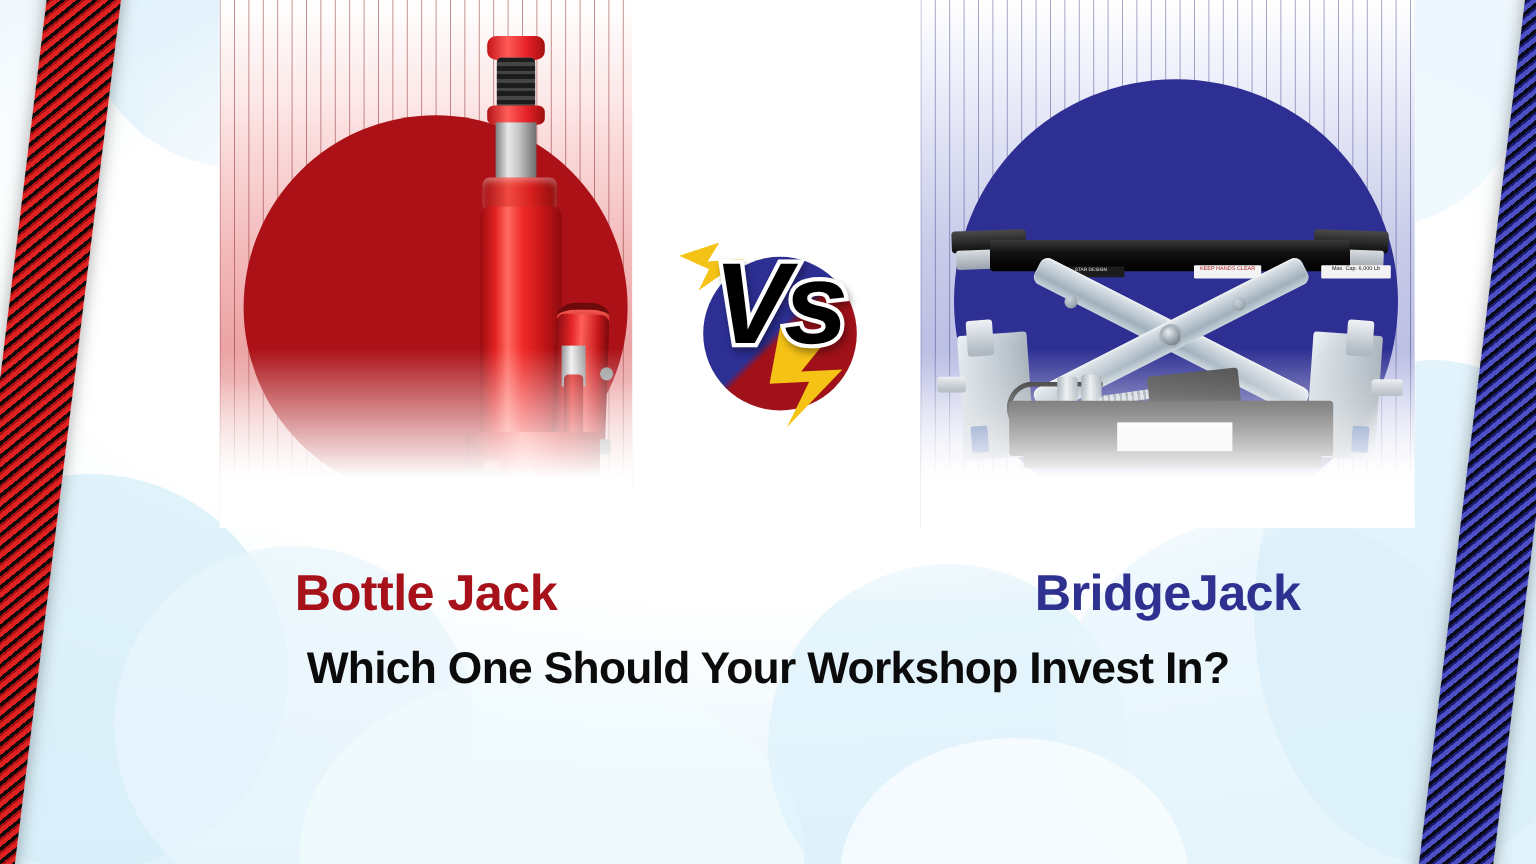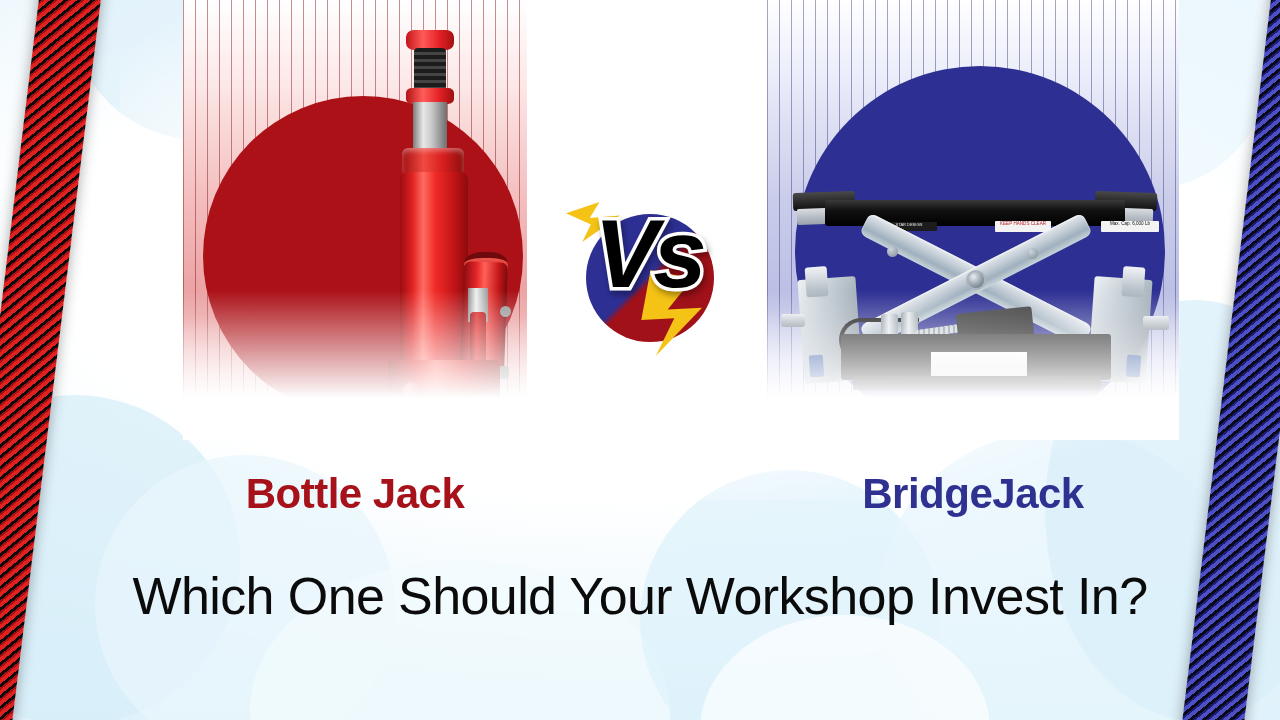--- a/index.html
+++ b/index.html
@@ -216,22 +216,22 @@
     filter:drop-shadow(2px 4px 3px rgba(0,0,0,.35));
   }
 
   
   .caption { position:absolute; top:470px; width:344px; text-align:center;
              font-size:42px; font-weight:bold; letter-spacing:-.5px; }
   .caption.left  { left:183px; color:#a7121a; }
   .caption.right { left:767px; width:412px; color:#2f3191; }
 
   .headline {
-    position:absolute; left:0; top:566px; width:1280px; text-align:center;
-    font-size:52px; font-weight:normal; color:#0b0b0b; letter-spacing:-.6px;
+    position:absolute; left:0; top:536px; width:1280px; text-align:center;
+    font-size:37px; font-weight:bold; color:#0b0b0b; letter-spacing:-.6px;
   }
 </style>
 </head>
 <body>
 
 <div id="stage">
 
   <div class="bg-wash"></div>
   <div class="blob b7"></div>
   <div class="blob b9"></div>

